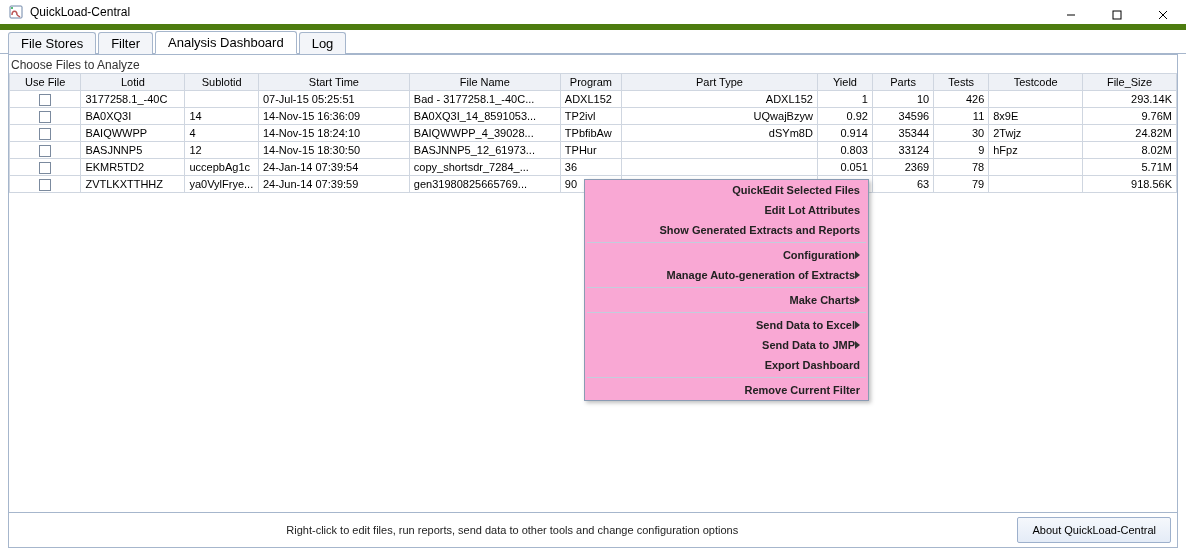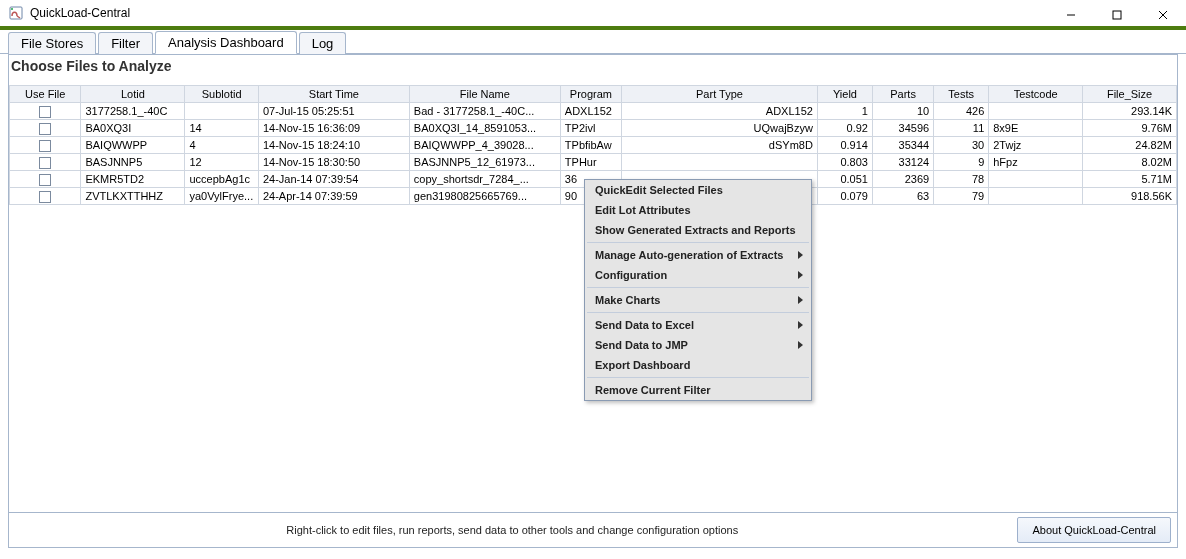--- a/index.html
+++ b/index.html
@@ -12,21 +12,21 @@
     width: 1186px;
     height: 559px;
     overflow: hidden;
   }
   
   .titlebar {
     height: 30px;
     background: #fff;
     display: flex;
     align-items: center;
-    border-bottom: 4px solid #4d7c0f;
+    border-bottom: 6px solid #4d7c0f;
   }
   .titlebar .app-icon {
     width: 16px; height: 16px; margin: 0 6px 0 8px;
     display: flex; align-items: center; justify-content: center;
   }
   .titlebar .title {
     font-size: 12px;
     flex: 1;
   }
   .win-controls { display: flex; height: 100%; }
@@ -65,24 +65,24 @@
 
   .app-body {
     border: 1px solid #A6B6CC;
     margin: 0 8px 8px 8px;
     height: 494px;
     display: flex;
     flex-direction: column;
     position: relative;
   }
   .section-label {
-    font-size: 14px;
-    font-weight: bold;
+    font-size: 12px;
+    font-weight: normal;
     color: #333;
-    padding: 3px 2px 11px 2px;
+    padding: 3px 2px 1px 2px;
   }
 
   .table-scroll {
     flex: 1;
     overflow: auto;
     border-bottom: 1px solid #A6B6CC;
     background: #fff;
   }
   table.grid {
     width: 100%;
@@ -134,26 +134,27 @@
     padding: 6px 14px;
     font-size: 11px;
     border-radius: 2px;
   }
 
   
   .context-menu {
     position: absolute;
     left: 575px;
     top: 124px;
-    width: 228px;
-    background: #e5e5e5;
+    width: 285px;
+    background: #f9a8d4;
     border: 1px solid #8a9bb3;
     box-shadow: 2px 2px 4px rgba(0,0,0,0.25);
     font-size: 11px;
     z-index: 100;
+    text-align: right;
   }
   .context-menu .sep {
     height: 1px;
     background: #c3cddc;
     margin: 2px 2px;
   }
   .context-menu .mitem {
     display: flex;
     align-items: center;
     padding: 4px 8px 4px 10px;
@@ -310,21 +311,21 @@
             <td class="num">0.051</td>
             <td class="num">2369</td>
             <td class="num">78</td>
             <td></td>
             <td class="num">5.71M</td>
           </tr>
           <tr>
             <td class="cb"><span class="chk"></span></td>
             <td>ZVTLKXTTHHZ</td>
             <td>ya0VylFrye...</td>
-            <td>24-Apr-14 07:39:59</td>
+            <td>24-Jun-14 07:39:59</td>
             <td>gen31980825665769...</td>
             <td>90</td>
             <td class="num"></td>
             <td class="num">0.079</td>
             <td class="num">63</td>
             <td class="num">79</td>
             <td></td>
             <td class="num">918.56K</td>
           </tr>
         </tbody>
@@ -341,25 +342,25 @@
         <span class="lbl">QuickEdit Selected Files</span>
       </div>
       <div class="mitem">
         <span class="lbl">Edit Lot Attributes</span>
       </div>
       <div class="mitem">
         <span class="lbl">Show Generated Extracts and Reports</span>
       </div>
       <div class="sep"></div>
       <div class="mitem">
+        <span class="lbl">Configuration</span>
+        <span class="arrow"></span>
+      </div>
+      <div class="mitem">
         <span class="lbl">Manage Auto-generation of Extracts</span>
-        <span class="arrow"></span>
-      </div>
-      <div class="mitem">
-        <span class="lbl">Configuration</span>
         <span class="arrow"></span>
       </div>
       <div class="sep"></div>
       <div class="mitem">
         <span class="lbl">Make Charts</span>
         <span class="arrow"></span>
       </div>
       <div class="sep"></div>
       <div class="mitem">
         <span class="lbl">Send Data to Excel</span>

